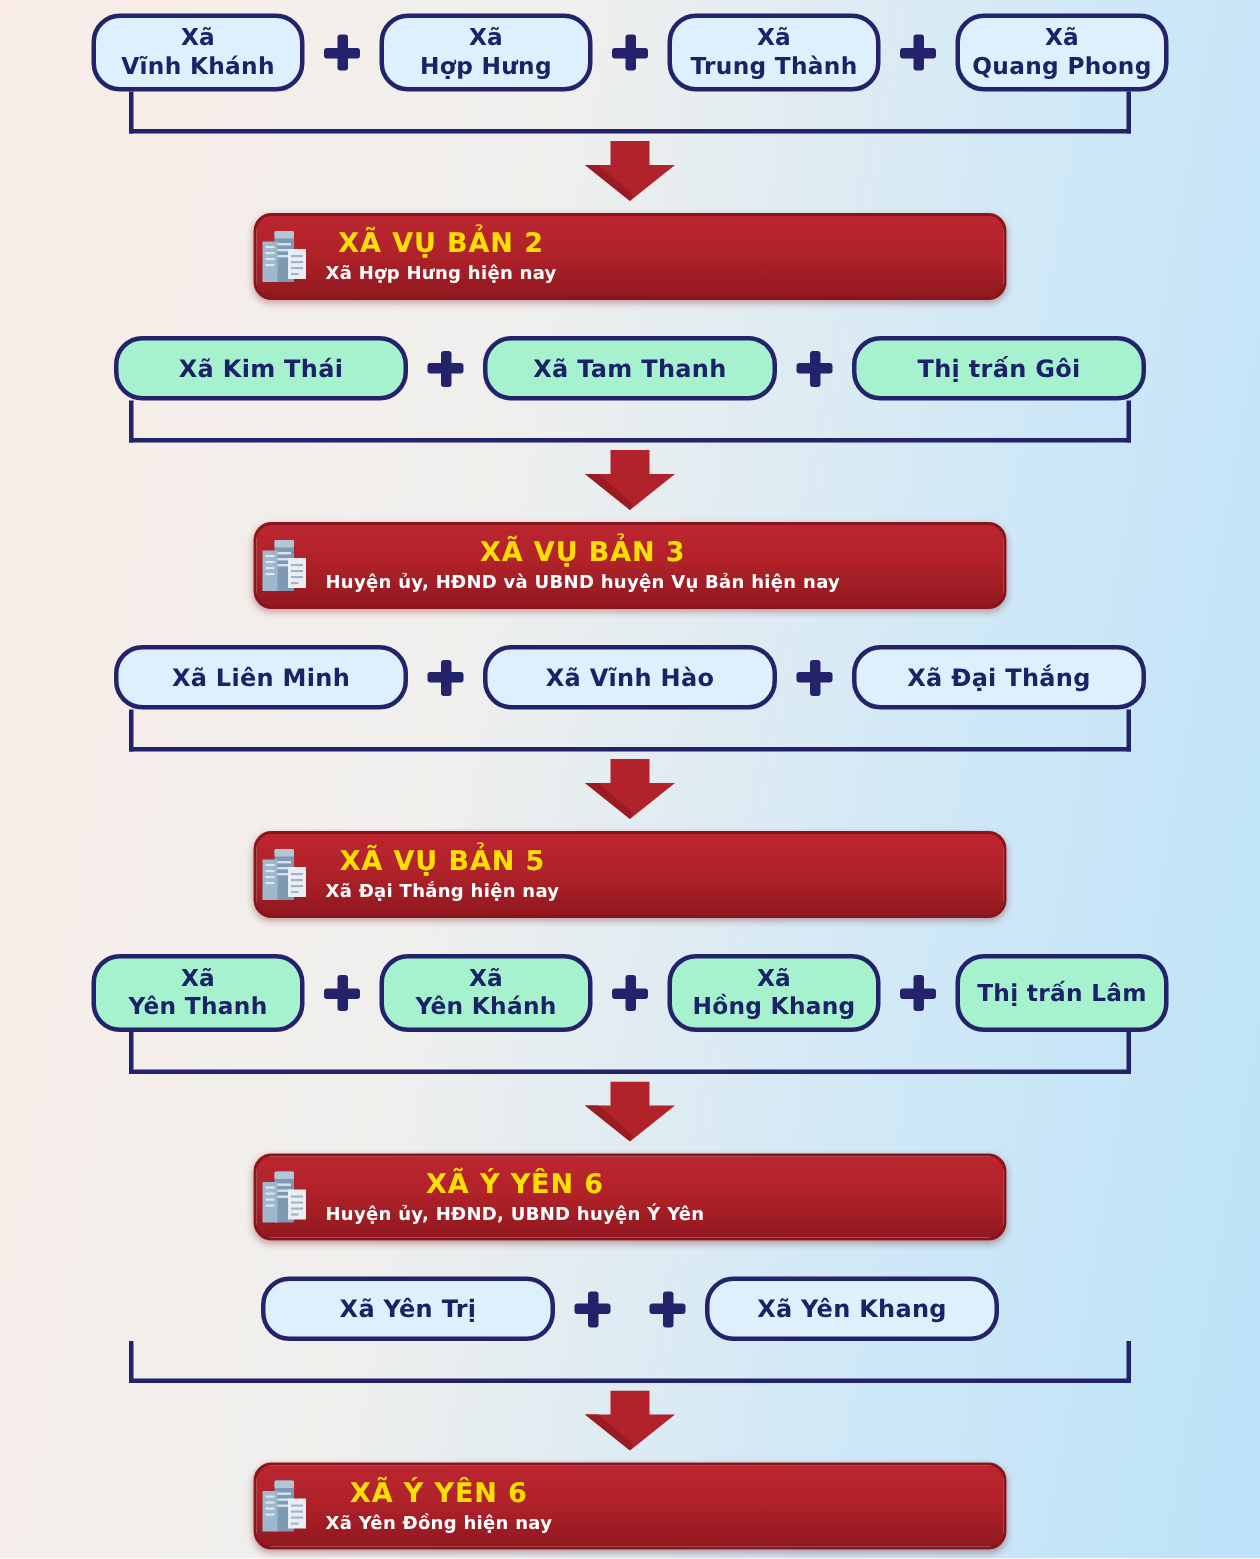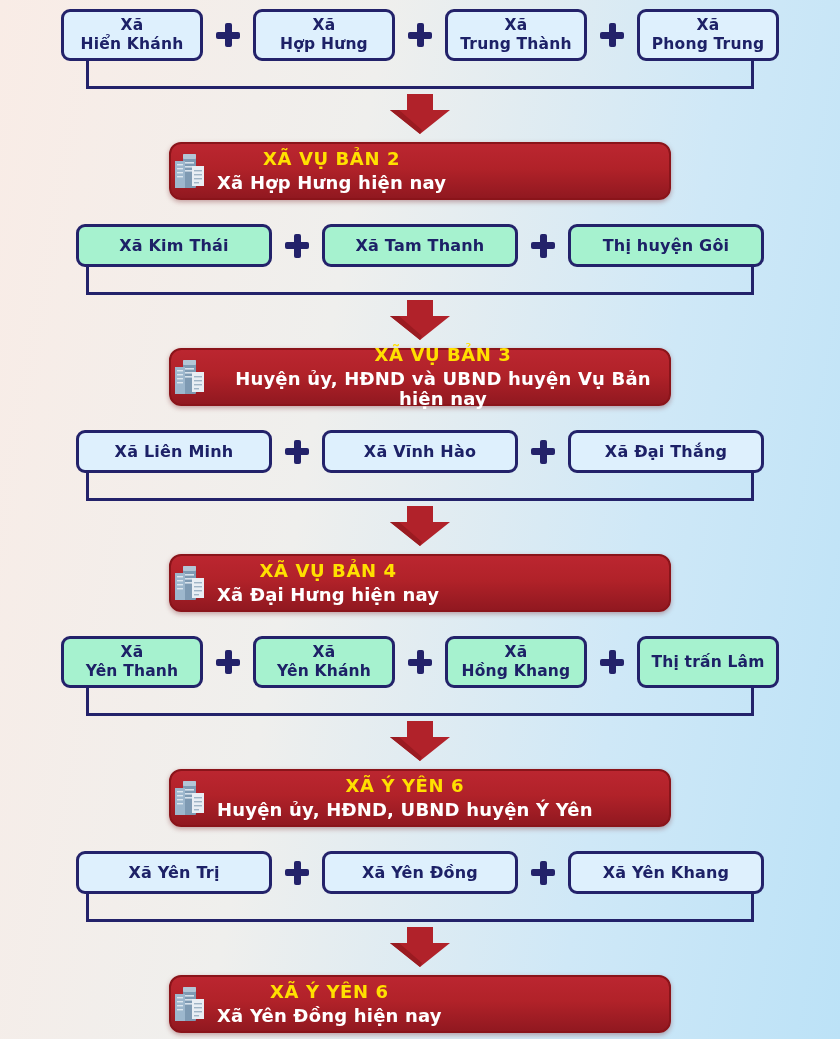--- a/index.html
+++ b/index.html
@@ -19,21 +19,21 @@
     width:840px;height:1039px;overflow:hidden;
     padding-top:9px;
     background:linear-gradient(100deg,var(--bg-left) 0%,var(--bg-mid) 38%,#cfe8f7 72%,var(--bg-right) 100%);
   }
   .group + .group{margin-top:24px;}
   .sources-row{
     display:flex;justify-content:center;align-items:center;
   }
   .box{
     border:3px solid var(--box-border);
-    border-radius:9px;
+    border-radius:19px;
     display:flex;flex-direction:column;justify-content:center;align-items:center;
     color:var(--box-text);text-align:center;
     font-size:16px;line-height:1.22;letter-spacing:.2px;
   }
   .box.blue{background:var(--blue-fill);}
   .box.green{background:var(--green-fill);}
   .group.cols4 .box{width:142px;height:52px;font-size:15.5px;}
   .group.cols3 .box{width:196px;height:43px;}
   .plus{
     position:relative;width:24px;height:24px;margin:0 13px;flex:0 0 auto;
@@ -55,48 +55,48 @@
     background:linear-gradient(180deg,#bb2630 0%,var(--banner-fill) 45%,var(--banner-dark) 100%);
     border:2px solid var(--banner-border);
     display:flex;align-items:center;justify-content:flex-start;gap:10px;
     box-shadow:0 2px 5px rgba(110,15,20,.35);
   }
   .banner-text{text-align:center;}
   .banner-title{
     color:var(--banner-title);font-size:18px;letter-spacing:.6px;line-height:1.15;
   }
   .banner-subtitle{
-    color:var(--banner-sub);font-size:18px;letter-spacing:.2px;margin-top:3px;line-height:1.1;
+    color:var(--banner-sub);font-size:12px;letter-spacing:.2px;margin-top:3px;line-height:1.1;
   }
   .buildings{flex:0 0 auto;display:flex;}
 </style>
 </head>
 <body>
 
 <div class="canvas">
     <section class="group cols4">
     <div class="sources-row">
         <div class="box blue">
           <span>Xã</span>
-          <span>Hiển Khánh</span>
+          <span>Vĩnh Khánh</span>
         </div>
         <span class="plus"></span>
         <div class="box blue">
           <span>Xã</span>
           <span>Hợp Hưng</span>
         </div>
         <span class="plus"></span>
         <div class="box blue">
           <span>Xã</span>
           <span>Trung Thành</span>
         </div>
         <span class="plus"></span>
         <div class="box blue">
           <span>Xã</span>
-          <span>Phong Trung</span>
+          <span>Quang Phong</span>
         </div>
       </div>
     <div class="bracket"></div>
     <svg class="arrow" width="62" height="40" viewBox="0 0 62 40" xmlns="http://www.w3.org/2000/svg">
       <path d="M18 0 H44 V16 H61 L31 40 1 16 H18 Z" fill="#b1222a"></path>
       <path d="M31 40 1 16 H10 L33 36 Z" fill="#9a1b21"></path>
     </svg>
     <div class="banner">
       <span class="buildings">
         <svg width="36" height="40" viewBox="0 0 36 40" xmlns="http://www.w3.org/2000/svg">
@@ -131,21 +131,21 @@
     <div class="sources-row">
         <div class="box green">
           <span>Xã Kim Thái</span>
         </div>
         <span class="plus"></span>
         <div class="box green">
           <span>Xã Tam Thanh</span>
         </div>
         <span class="plus"></span>
         <div class="box green">
-          <span>Thị huyện Gôi</span>
+          <span>Thị trấn Gôi</span>
         </div>
       </div>
     <div class="bracket"></div>
     <svg class="arrow" width="62" height="40" viewBox="0 0 62 40" xmlns="http://www.w3.org/2000/svg">
       <path d="M18 0 H44 V16 H61 L31 40 1 16 H18 Z" fill="#b1222a"></path>
       <path d="M31 40 1 16 H10 L33 36 Z" fill="#9a1b21"></path>
     </svg>
     <div class="banner">
       <span class="buildings">
         <svg width="36" height="40" viewBox="0 0 36 40" xmlns="http://www.w3.org/2000/svg">
@@ -213,22 +213,22 @@
           <rect x="21" y="15" width="12" height="20" fill="#e8eef4"></rect>
           <g fill="#9fb4c6">
             <rect x="23" y="19" width="8" height="1.4"></rect>
             <rect x="23" y="23" width="8" height="1.4"></rect>
             <rect x="23" y="27" width="8" height="1.4"></rect>
             <rect x="23" y="31" width="5" height="1.4"></rect>
           </g>
         </svg>
       </span>
       <div class="banner-text">
-        <div class="banner-title">XÃ VỤ BẢN 4</div>
-        <div class="banner-subtitle">Xã Đại Hưng hiện nay</div>
+        <div class="banner-title">XÃ VỤ BẢN 5</div>
+        <div class="banner-subtitle">Xã Đại Thắng hiện nay</div>
       </div>
     </div>
   </section>
     <section class="group cols4">
     <div class="sources-row">
         <div class="box green">
           <span>Xã</span>
           <span>Yên Thanh</span>
         </div>
         <span class="plus"></span>
@@ -280,23 +280,20 @@
         <div class="banner-subtitle">Huyện ủy, HĐND, UBND huyện Ý Yên</div>
       </div>
     </div>
   </section>
     <section class="group cols3">
     <div class="sources-row">
         <div class="box blue">
           <span>Xã Yên Trị</span>
         </div>
         <span class="plus"></span>
-        <div class="box blue">
-          <span>Xã Yên Đồng</span>
-        </div>
         <span class="plus"></span>
         <div class="box blue">
           <span>Xã Yên Khang</span>
         </div>
       </div>
     <div class="bracket"></div>
     <svg class="arrow" width="62" height="40" viewBox="0 0 62 40" xmlns="http://www.w3.org/2000/svg">
       <path d="M18 0 H44 V16 H61 L31 40 1 16 H18 Z" fill="#b1222a"></path>
       <path d="M31 40 1 16 H10 L33 36 Z" fill="#9a1b21"></path>
     </svg>

